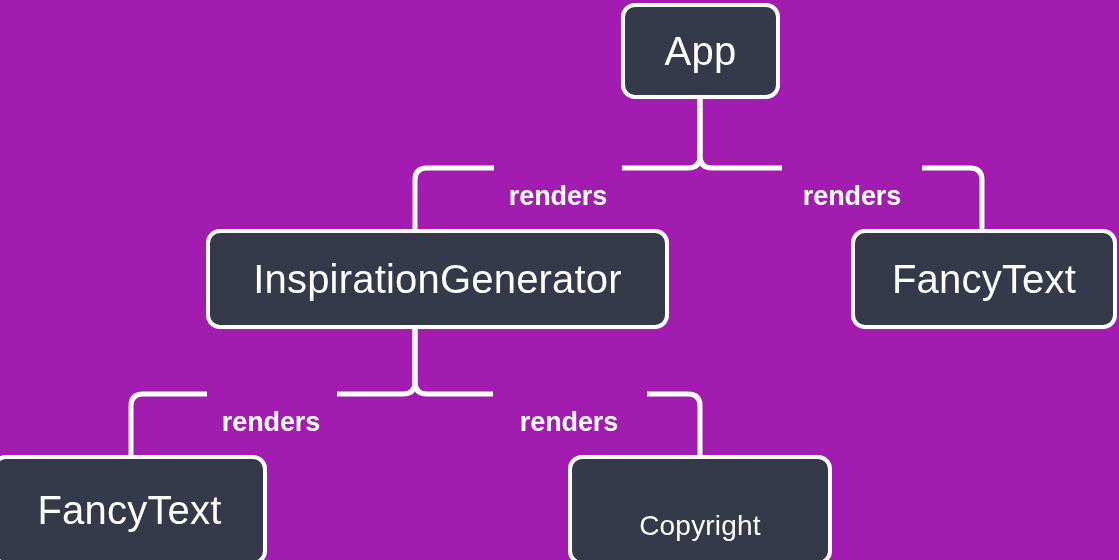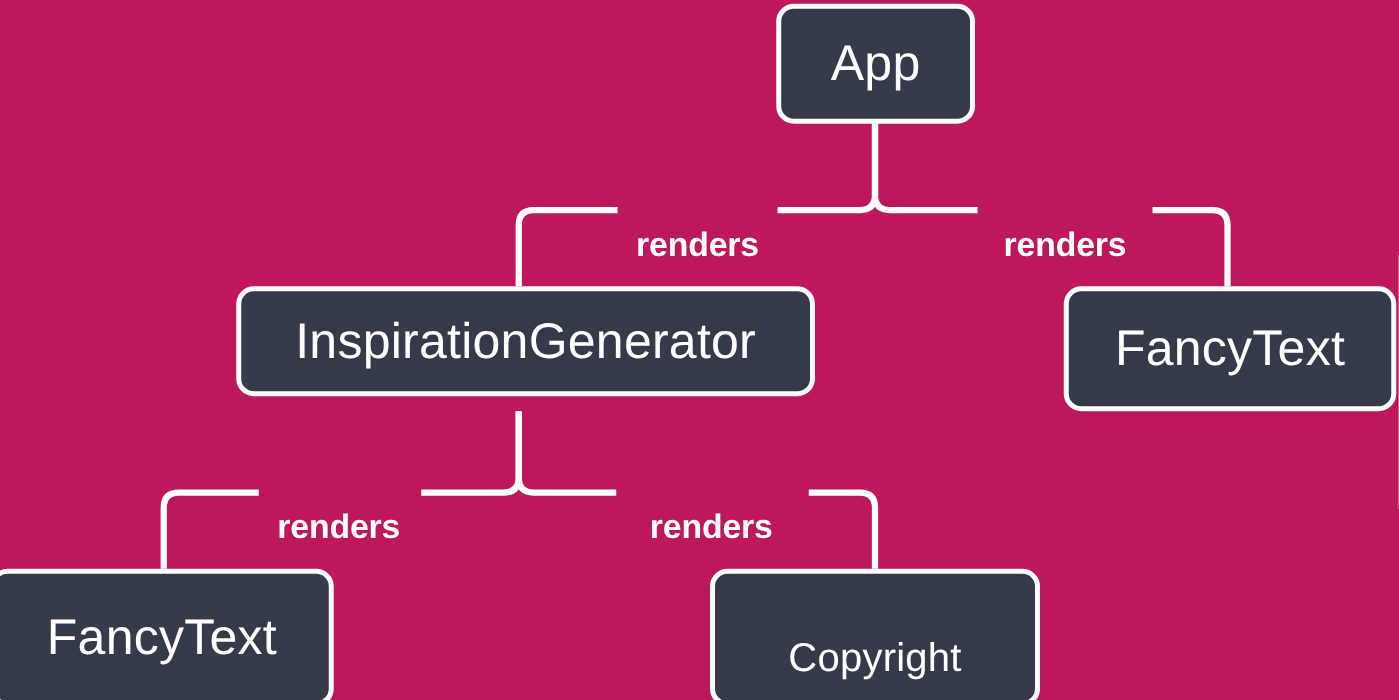--- a/index.html
+++ b/index.html
@@ -47,50 +47,50 @@
     line-height: 1;
     white-space: nowrap;
     transform: translate(-50%, -50%);
     letter-spacing: -0.1px;
     margin-top: 28px;
   }
 </style>
 </head>
 <body>
 
-<div id="diagram-root" style="background: #be185d;">
+<div id="diagram-root" style="background: #a21caf;">
 
   <svg id="connector-layer" viewBox="0 0 1119 560" width="1119" height="560" aria-hidden="true">
     <g id="edge-paths" fill="none" stroke="#ffffff" stroke-width="5" stroke-linecap="butt">
         <path d="M 700 99 L 700 156 Q 700 168 688 168 L 622 168"></path>
         <path d="M 494 168 L 427 168 Q 415 168 415 180 L 415 229"></path>
         <path d="M 700 99 L 700 156 Q 700 168 712 168 L 782 168"></path>
         <path d="M 922 168 L 970 168 Q 982 168 982 180 L 982 229"></path>
         <path d="M 415 329 L 415 382 Q 415 394 403 394 L 337 394"></path>
         <path d="M 207 394 L 143 394 Q 131 394 131 406 L 131 455"></path>
         <path d="M 415 329 L 415 382 Q 415 394 427 394 L 493 394"></path>
         <path d="M 647 394 L 688 394 Q 700 394 700 406 L 700 455"></path>
       </g>
   </svg>
 
   <div id="nodes-layer">
       <div class="node-box" style="left: 621px; top: 3px; width: 159px; height: 96px; background: rgb(52, 58, 74); border-color: rgb(255, 255, 255);">
         <span style="font-size: 40px;">App</span>
       </div>
-      <div class="node-box" style="left: 189px; top: 229px; width: 463px; height: 88px; background: rgb(52, 58, 74); border-color: rgb(255, 255, 255);">
+      <div class="node-box" style="left: 206px; top: 229px; width: 463px; height: 100px; background: rgb(52, 58, 74); border-color: rgb(255, 255, 255);">
         <span style="font-size: 40px;">InspirationGenerator</span>
       </div>
       <div class="node-box" style="left: 851px; top: 229px; width: 266px; height: 100px; background: rgb(52, 58, 74); border-color: rgb(255, 255, 255);">
         <span style="font-size: 40px;">FancyText</span>
       </div>
       <div class="node-box" style="left: -8px; top: 455px; width: 275px; height: 110px; background: rgb(52, 58, 74); border-color: rgb(255, 255, 255);">
         <span style="font-size: 40px;">FancyText</span>
       </div>
       <div class="node-box" style="left: 568px; top: 455px; width: 264px; height: 110px; background: rgb(52, 58, 74); border-color: rgb(255, 255, 255);">
-        <span style="font-size: 32px; margin-top: 32px;">Copyright</span>
+        <span style="font-size: 28px; margin-top: 32px;">Copyright</span>
       </div>
     </div>
   <div id="labels-layer">
       <div class="edge-label" style="left: 558px; top: 168px; color: rgb(255, 255, 255);">renders</div>
       <div class="edge-label" style="left: 852px; top: 168px; color: rgb(255, 255, 255);">renders</div>
       <div class="edge-label" style="left: 271px; top: 394px; color: rgb(255, 255, 255);">renders</div>
       <div class="edge-label" style="left: 569px; top: 394px; color: rgb(255, 255, 255);">renders</div>
     </div>
 
 </div>

